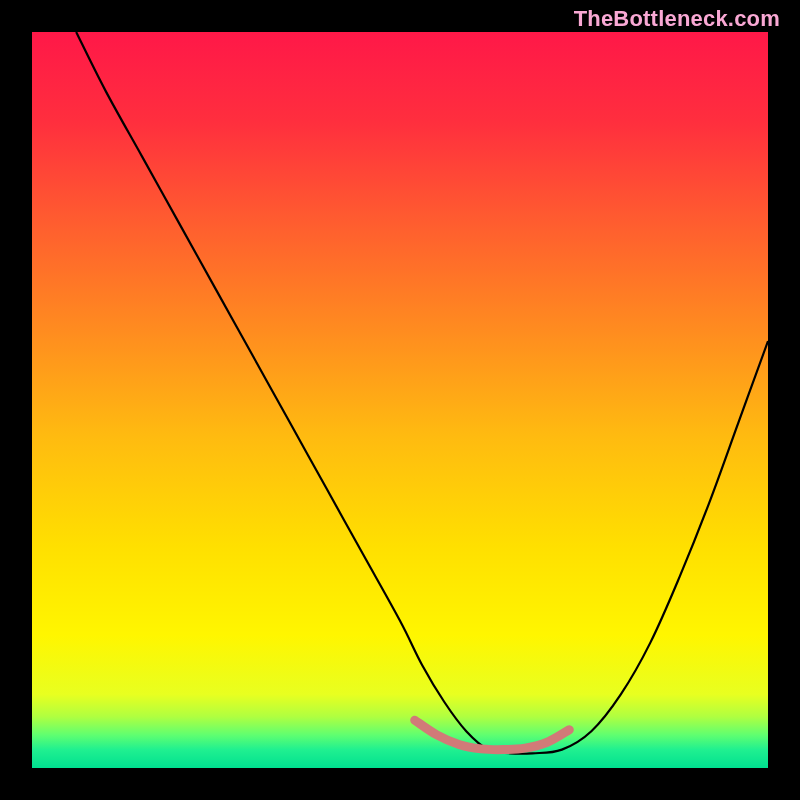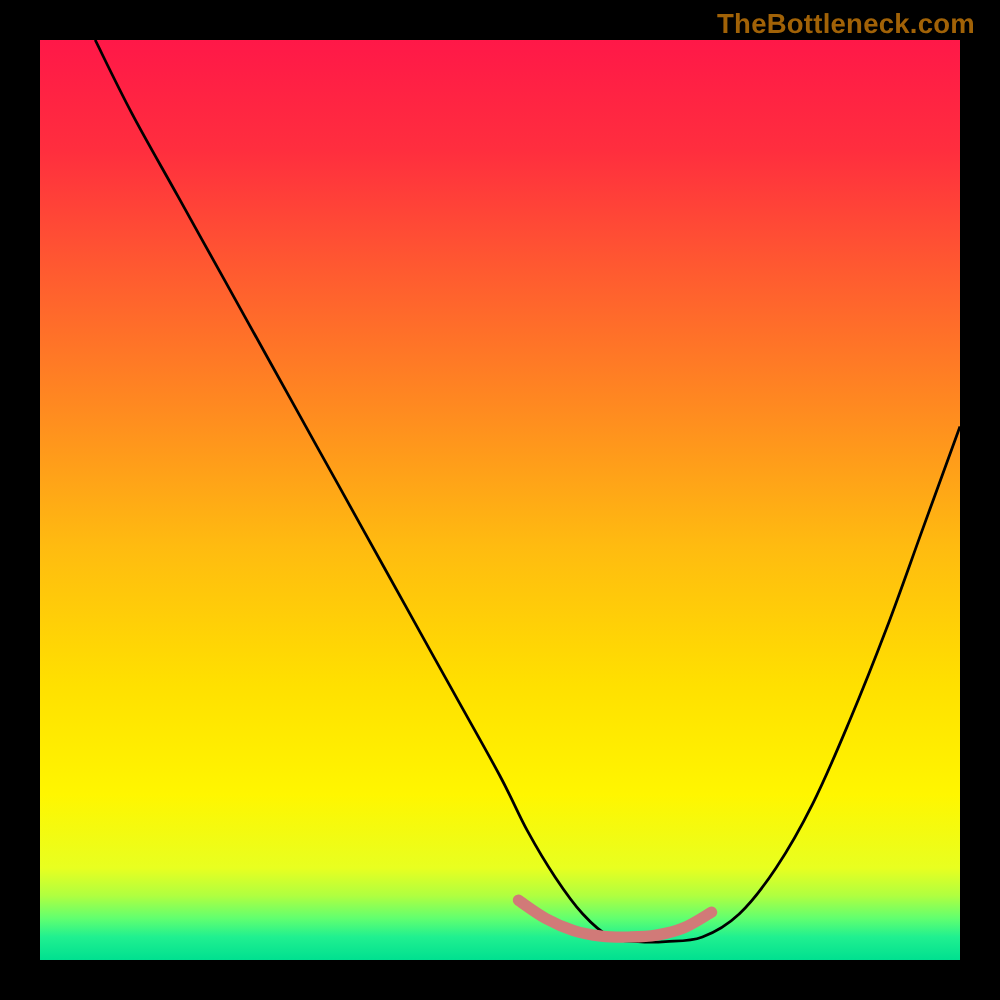--- a/index.html
+++ b/index.html
@@ -10,21 +10,21 @@
     position: relative;
     background: #000;
   }
   .watermark {
     position: absolute;
     top: 6px;
     right: 20px;
     font-family: Arial, Helvetica, sans-serif;
     font-size: 22px;
     font-weight: 700;
-    color: #a16207;
+    color: #f9a8d4;
     letter-spacing: 0.2px;
     z-index: 10;
   }
   svg.plot {
     position: absolute;
     top: 0;
     left: 0;
     width: 800px;
     height: 800px;
   }

